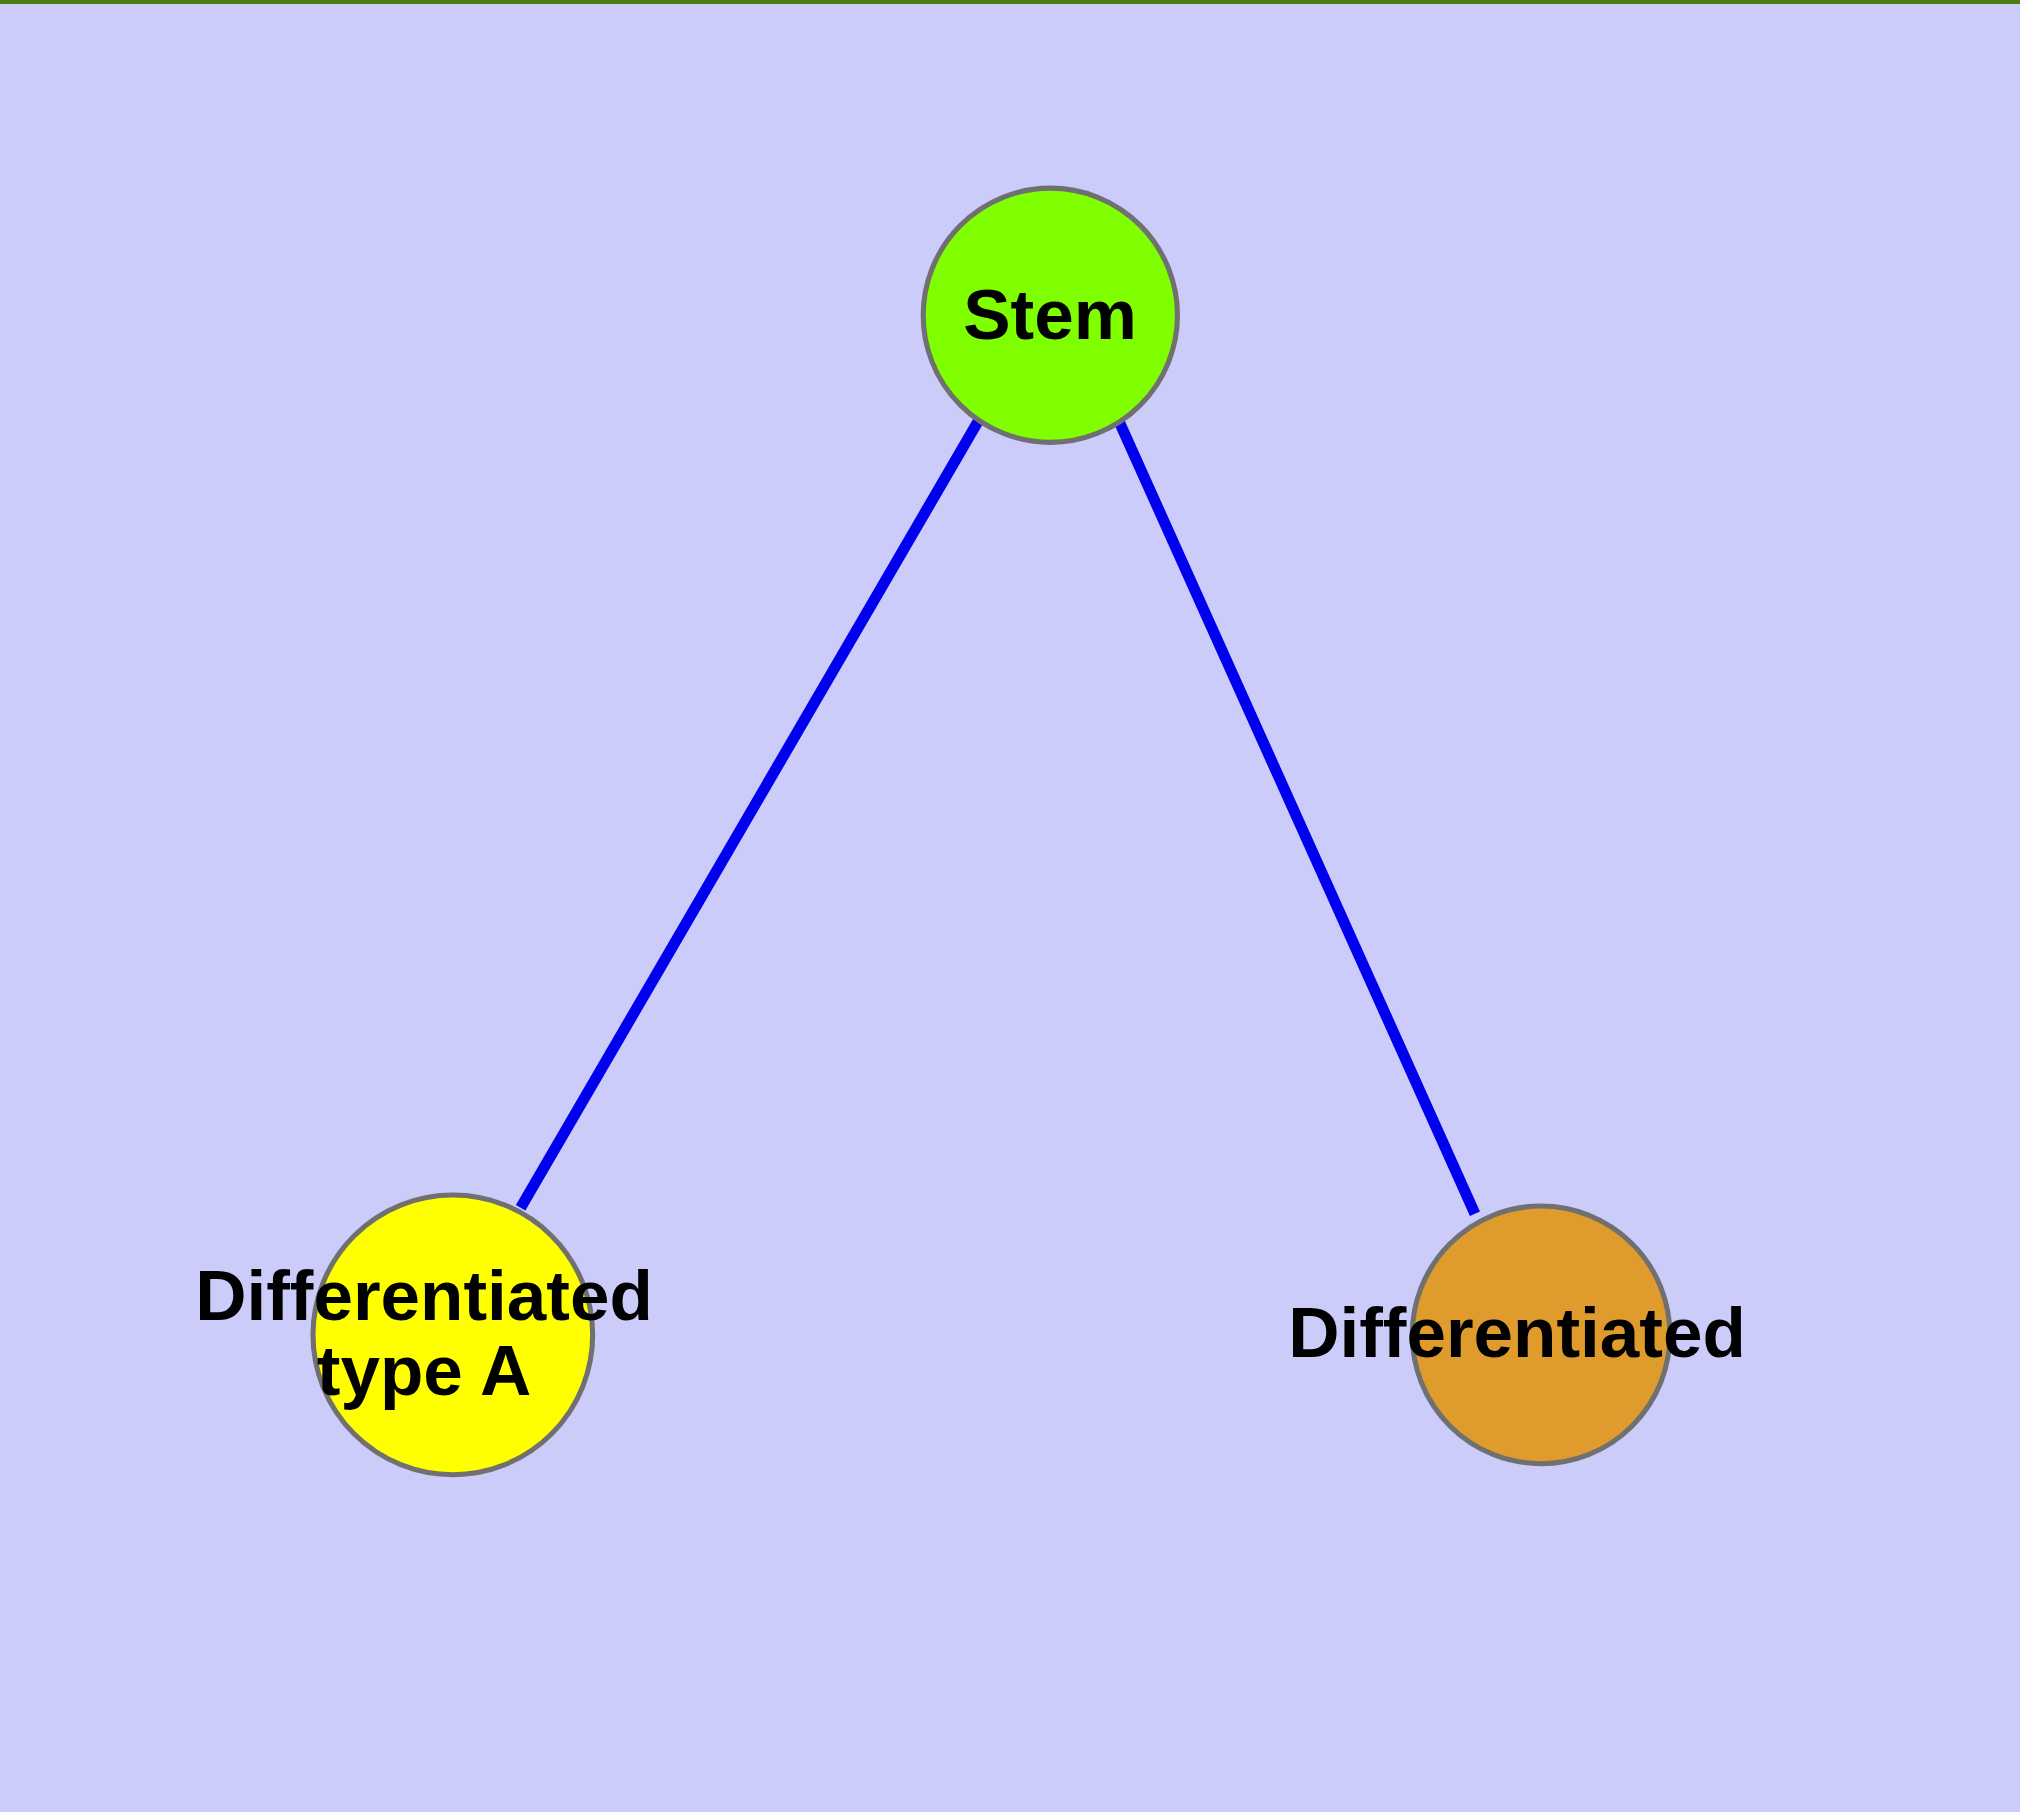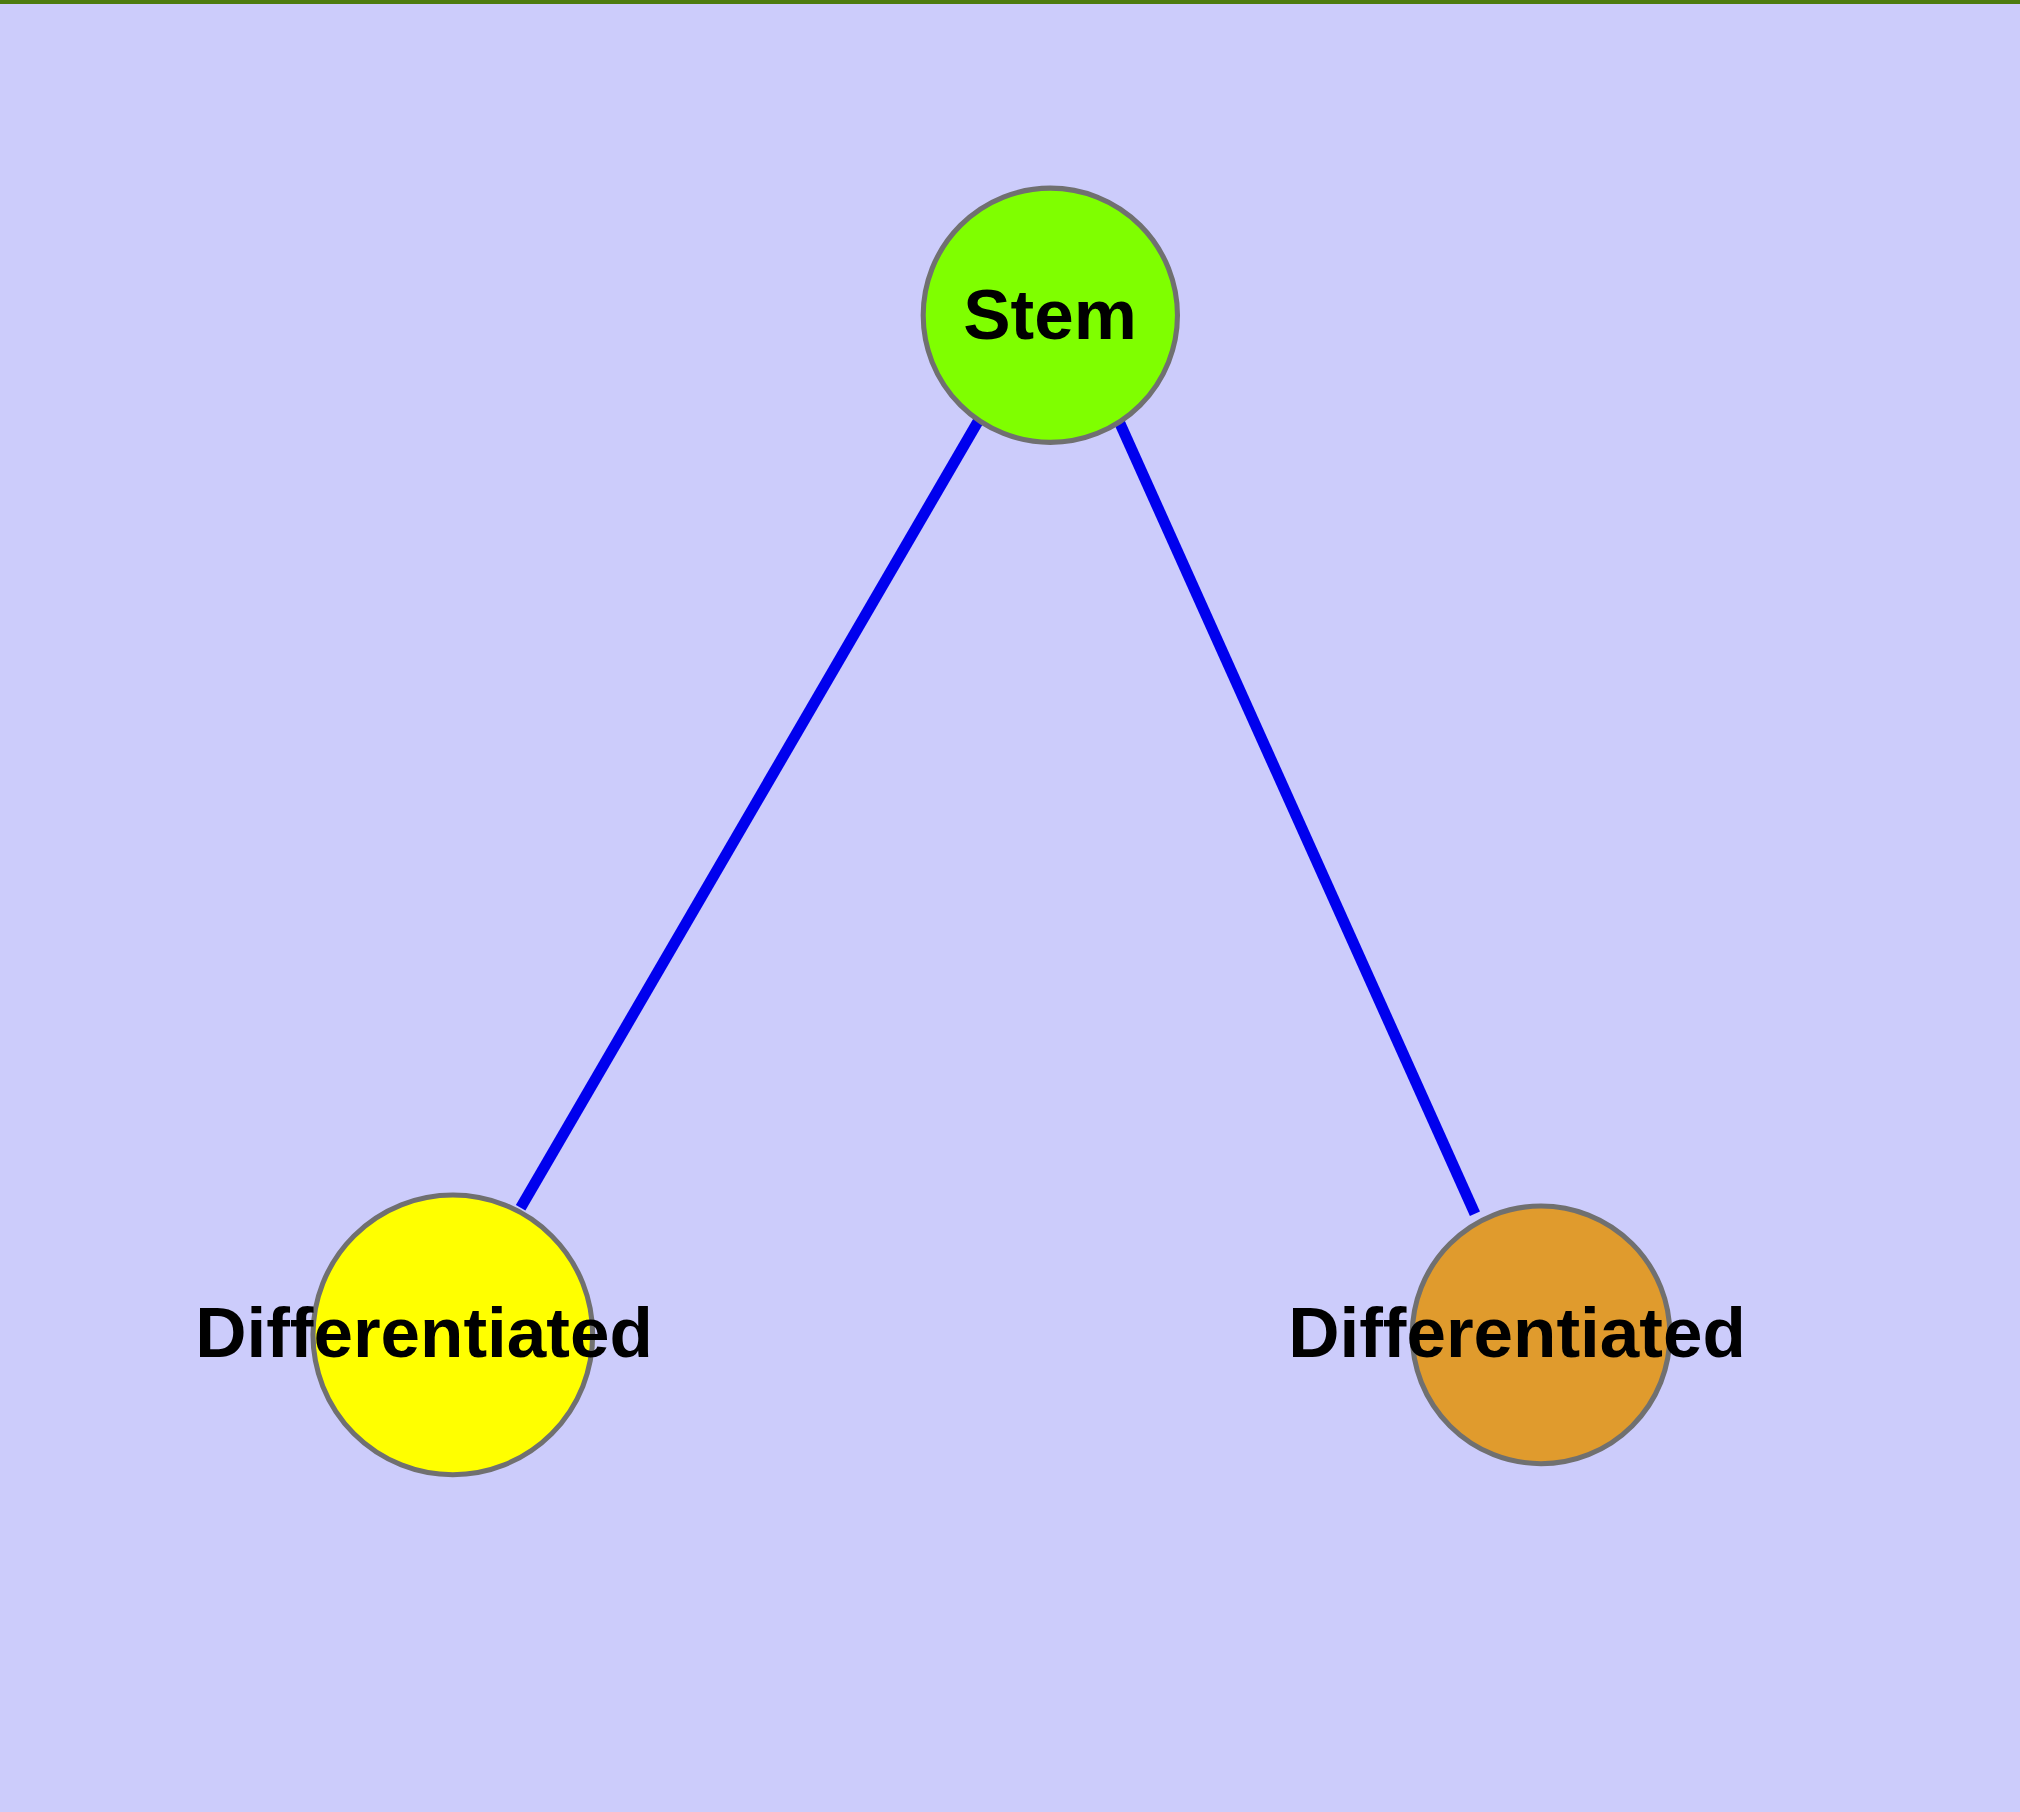--- a/index.html
+++ b/index.html
@@ -60,18 +60,18 @@
       </g>
     <g id="nodes-group">
         <circle cx="1239" cy="372" r="150" fill="#7fff00" stroke="#707070" stroke-width="6"></circle>
         <circle cx="534" cy="1575" r="165" fill="#ffff00" stroke="#707070" stroke-width="6"></circle>
         <circle cx="1818" cy="1575" r="152" fill="#e09b2d" stroke="#707070" stroke-width="6"></circle>
       </g>
   </svg>
 
   <div id="labels-layer">
       <div class="node-label big" style="left: 1050px; top: 315px; color: rgb(0, 0, 0);"><div>Stem</div></div>
-      <div class="node-label big" style="left: 424px; top: 1333px; color: rgb(0, 0, 0);"><div>Differentiated</div></div>
+      <div class="node-label big" style="left: 424px; top: 1333px; color: rgb(0, 0, 0);"><div>Differentiated</div><div>type A</div></div>
       <div class="node-label big" style="left: 1517px; top: 1333px; color: rgb(0, 0, 0);"><div>Differentiated</div></div>
     </div>
 
 </div>
 
 
 </body></html>

